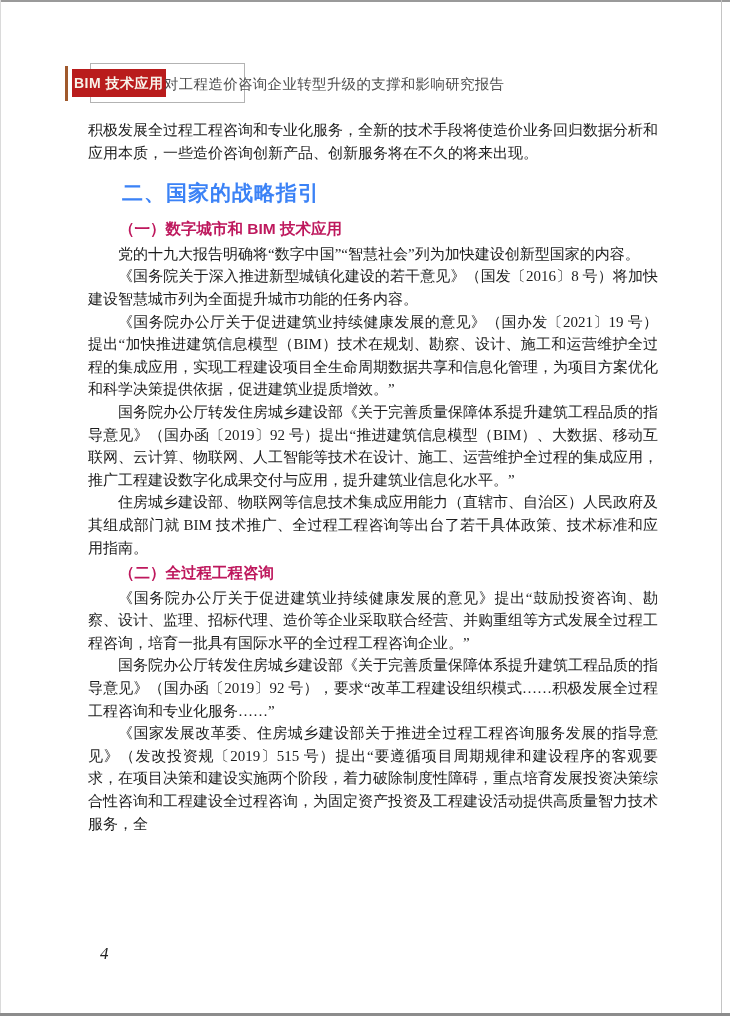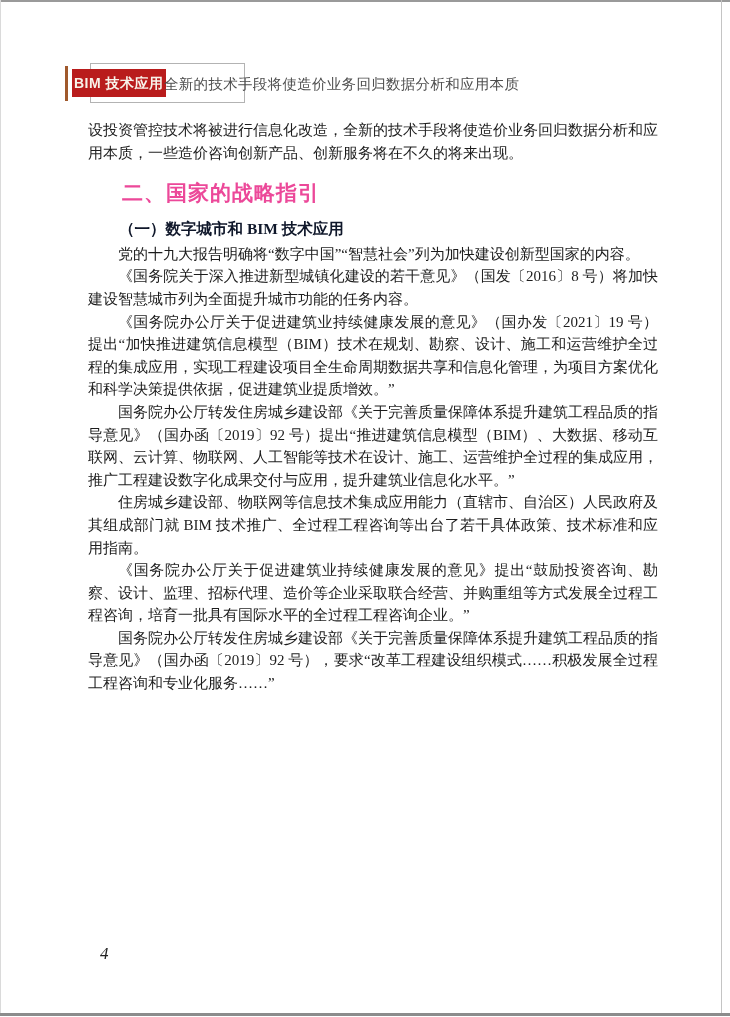--- a/index.html
+++ b/index.html
@@ -45,57 +45,59 @@
     position:absolute; left:88px; top:119px; width:570px;
     font-size:15px; line-height:22.6px;
     text-align:justify; text-justify:inter-ideograph;
   }
   .content p { margin:0; text-indent:2em; }
   .content p.first { text-indent:0; }
   .sec-heading {
     font-family:"Liberation Sans","DejaVu Sans",sans-serif;
     font-weight:bold; font-size:21px; line-height:30px;
     margin:14px 0 10px; text-indent:34px; letter-spacing:1px;
-    color:#ec4899;
+    color:#3b82f6;
   }
   .sub-heading {
-    font-family:Liberation Serif, serif;
+    font-family:Liberation Sans, sans-serif;
     font-weight:bold; font-size:15.5px; line-height:22.6px;
-    margin:3px 0 2px; text-indent:31px; color:#0f172a;
+    margin:3px 0 2px; text-indent:31px; color:#be185d;
   }
 
   
   .page-num {
     position:absolute; left:100px; top:944px;
     font-style:italic; font-size:17px; color:#222;
     font-family:"Liberation Serif","DejaVu Serif",serif;
   }
 </style>
 </head>
 <body>
 
 <div class="edge top"></div>
 <div class="edge bottom"></div>
 <div class="edge right"></div>
 <div class="edge left"></div>
 
 <div class="hdr-frame"></div>
 <div class="hdr-accent"></div>
 <div class="hdr-badge">BIM 技术应用</div>
-<div class="hdr-title">全新的技术手段将使造价业务回归数据分析和应用本质</div>
+<div class="hdr-title">对工程造价咨询企业转型升级的支撑和影响研究报告</div>
 
 <div class="content">
-  <p class="first">设投资管控技术将被进行信息化改造，全新的技术手段将使造价业务回归数据分析和应用本质，一些造价咨询创新产品、创新服务将在不久的将来出现。</p>
+  <p class="first">积极发展全过程工程咨询和专业化服务，全新的技术手段将使造价业务回归数据分析和应用本质，一些造价咨询创新产品、创新服务将在不久的将来出现。</p>
 
   <div class="sec-heading">二、国家的战略指引</div>
 
   <div class="sub-heading">（一）数字城市和 BIM 技术应用</div>
   <p>党的十九大报告明确将“数字中国”“智慧社会”列为加快建设创新型国家的内容。</p>
   <p>《国务院关于深入推进新型城镇化建设的若干意见》（国发〔2016〕8 号）将加快建设智慧城市列为全面提升城市功能的任务内容。</p>
   <p>《国务院办公厅关于促进建筑业持续健康发展的意见》（国办发〔2021〕19 号）提出“加快推进建筑信息模型（BIM）技术在规划、勘察、设计、施工和运营维护全过程的集成应用，实现工程建设项目全生命周期数据共享和信息化管理，为项目方案优化和科学决策提供依据，促进建筑业提质增效。”</p>
   <p>国务院办公厅转发住房城乡建设部《关于完善质量保障体系提升建筑工程品质的指导意见》（国办函〔2019〕92 号）提出“推进建筑信息模型（BIM）、大数据、移动互联网、云计算、物联网、人工智能等技术在设计、施工、运营维护全过程的集成应用，推广工程建设数字化成果交付与应用，提升建筑业信息化水平。”</p>
   <p>住房城乡建设部、物联网等信息技术集成应用能力（直辖市、自治区）人民政府及其组成部门就 BIM 技术推广、全过程工程咨询等出台了若干具体政策、技术标准和应用指南。</p>
 
+  <div class="sub-heading">（二）全过程工程咨询</div>
   <p>《国务院办公厅关于促进建筑业持续健康发展的意见》提出“鼓励投资咨询、勘察、设计、监理、招标代理、造价等企业采取联合经营、并购重组等方式发展全过程工程咨询，培育一批具有国际水平的全过程工程咨询企业。”</p>
   <p>国务院办公厅转发住房城乡建设部《关于完善质量保障体系提升建筑工程品质的指导意见》（国办函〔2019〕92 号），要求“改革工程建设组织模式……积极发展全过程工程咨询和专业化服务……”</p>
+  <p>《国家发展改革委、住房城乡建设部关于推进全过程工程咨询服务发展的指导意见》（发改投资规〔2019〕515 号）提出“要遵循项目周期规律和建设程序的客观要求，在项目决策和建设实施两个阶段，着力破除制度性障碍，重点培育发展投资决策综合性咨询和工程建设全过程咨询，为固定资产投资及工程建设活动提供高质量智力技术服务，全</p>
 </div>
 
 <div class="page-num">4</div>
 
 </body></html>

